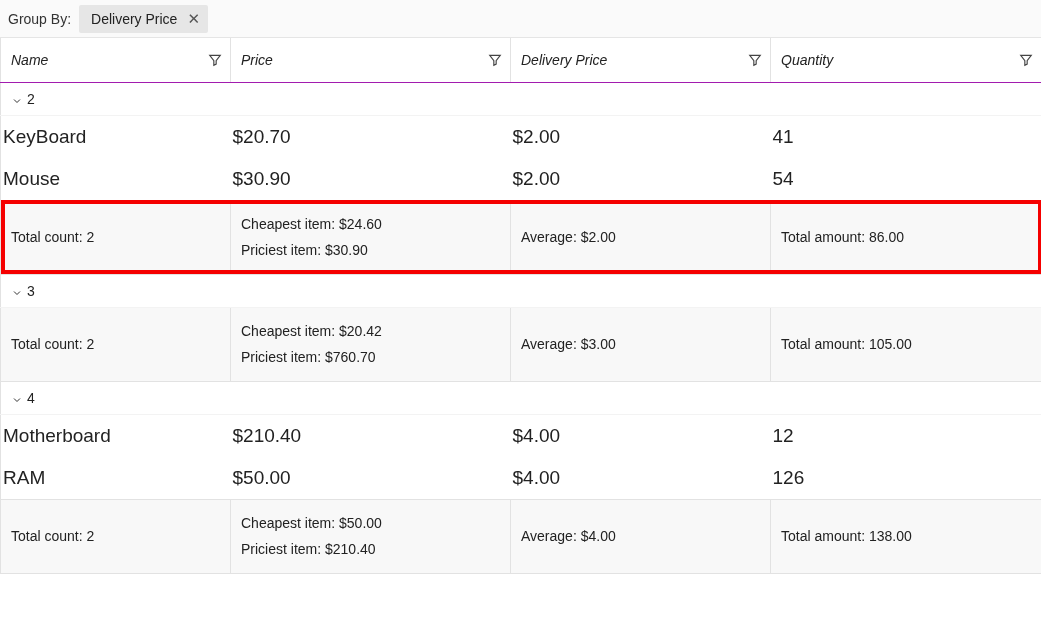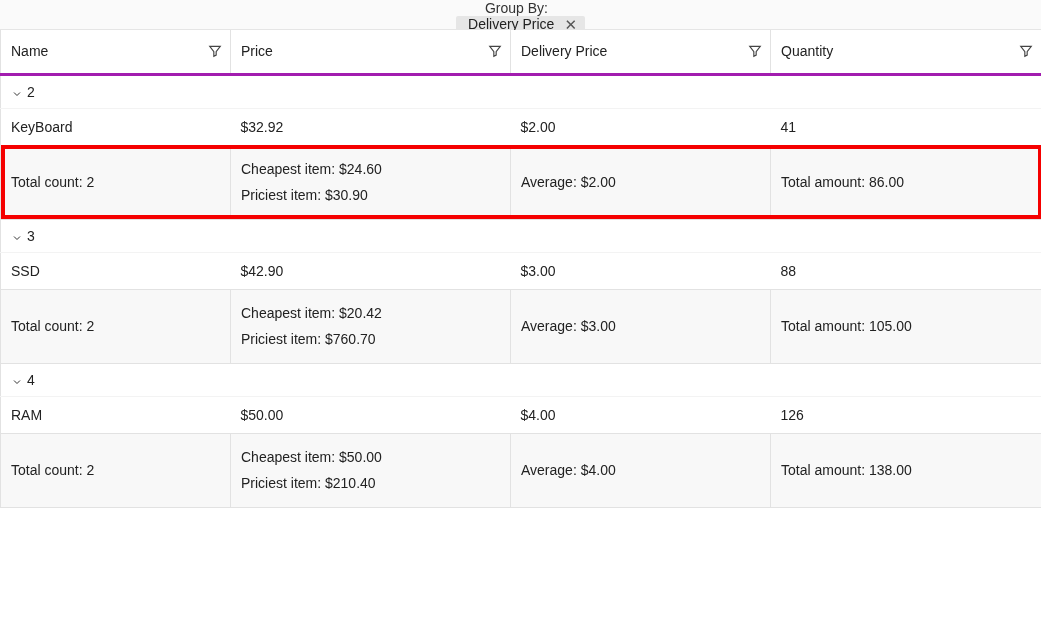--- a/index.html
+++ b/index.html
@@ -7,25 +7,24 @@
     margin: 0; padding: 0;
     font-family: "Segoe UI", Arial, sans-serif;
     font-size: 14px;
     color: #222;
     background: #fff;
     width: 1041px;
   }
   .groupby-bar {
     display: flex;
     align-items: center;
-    height: 30px;
+    height: 38px;
     padding: 0 8px;
     border-bottom: 1px solid #e5e5e5;
     background: #fafafa;
-    flex-direction: column;
   }
   .groupby-label { margin-right: 8px; color: #333; }
   .chip {
     display: inline-flex;
     align-items: center;
     height: 28px;
     padding: 0 8px 0 12px;
     background: #e6e6e6;
     border-radius: 2px;
     font-size: 14px;
@@ -40,28 +39,29 @@
 
   .grid {
     width: 100%;
     border-collapse: collapse;
     table-layout: fixed;
     border: 1px solid #e2e2e2;
     border-top: none;
   }
 
   .hdr-row td {
-    border-bottom: 3px solid #a21caf;
+    border-bottom: 1px solid #a21caf;
     border-right: 1px solid #e2e2e2;
     background: #fff;
     height: 44px;
     padding: 0 10px;
     position: relative;
     vertical-align: middle;
     font-size: 14px;
+    font-style: italic;
   }
   .hdr-row td:last-child { border-right: none; }
 
   .funnel {
     position: absolute;
     right: 8px; top: 50%;
     transform: translateY(-50%);
     cursor: pointer;
   }
   .funnel svg { display: block; }
@@ -74,23 +74,23 @@
   .chevron {
     display: inline-block;
     width: 10px; height: 10px;
     transform: rotate(0deg);
     vertical-align: middle;
     margin-right: 6px;
   }
   .chevron svg { display: block; }
 
   .data-row td {
-    padding: 10px 10px;
-    background: #fff;
-    font-size: 14px;
+    padding: 10px 2px;
+    background: #fff;
+    font-size: 19px;
   }
 
   .summary-row td {
     background: #f8f8f8;
     border-top: 1px solid #e2e2e2;
     border-right: 1px solid #e2e2e2;
     border-bottom: 1px solid #e2e2e2;
     padding: 10px 10px;
     vertical-align: middle;
     font-size: 14px;
@@ -165,59 +165,65 @@
 
   </tbody>
     <tbody id="grid-body">
       <tr class="group-row">
         <td colspan="4"><span class="chevron"><svg width="12" height="12" viewBox="0 0 24 24" fill="none" stroke="#333" stroke-width="2">
               <polyline points="6 9 12 15 18 9"></polyline>
             </svg></span><span>2</span></td>
       </tr>
       <tr class="data-row">
         <td>KeyBoard</td>
-        <td>$32.92</td>
+        <td>$20.70</td>
         <td>$2.00</td>
         <td>41</td>
+      </tr>
+      <tr class="data-row">
+        <td>Mouse</td>
+        <td>$30.90</td>
+        <td>$2.00</td>
+        <td>54</td>
       </tr>
       <tr class="summary-row highlighted">
         <td>Total count:  2</td>
         <td class="two-line">
           <div>Cheapest item:  $24.60</div>
           <div>Priciest item:  $30.90</div>
         </td>
         <td>Average:  $2.00</td>
         <td>Total amount:  86.00</td>
       </tr>
       <tr class="group-row">
         <td colspan="4"><span class="chevron"><svg width="12" height="12" viewBox="0 0 24 24" fill="none" stroke="#333" stroke-width="2">
               <polyline points="6 9 12 15 18 9"></polyline>
             </svg></span><span>3</span></td>
       </tr>
-      <tr class="data-row">
-        <td>SSD</td>
-        <td>$42.90</td>
-        <td>$3.00</td>
-        <td>88</td>
-      </tr>
       <tr class="summary-row">
         <td>Total count:  2</td>
         <td class="two-line">
           <div>Cheapest item:  $20.42</div>
           <div>Priciest item:  $760.70</div>
         </td>
         <td>Average:  $3.00</td>
         <td>Total amount:  105.00</td>
       </tr>
       <tr class="group-row">
         <td colspan="4"><span class="chevron"><svg width="12" height="12" viewBox="0 0 24 24" fill="none" stroke="#333" stroke-width="2">
               <polyline points="6 9 12 15 18 9"></polyline>
             </svg></span><span>4</span></td>
       </tr>
       <tr class="data-row">
+        <td>Motherboard</td>
+        <td>$210.40</td>
+        <td>$4.00</td>
+        <td>12</td>
+      </tr>
+      <tr class="data-row">
         <td>RAM</td>
         <td>$50.00</td>
         <td>$4.00</td>
         <td>126</td>
       </tr>
       <tr class="summary-row">
         <td>Total count:  2</td>
         <td class="two-line">
           <div>Cheapest item:  $50.00</div>
           <div>Priciest item:  $210.40</div>

